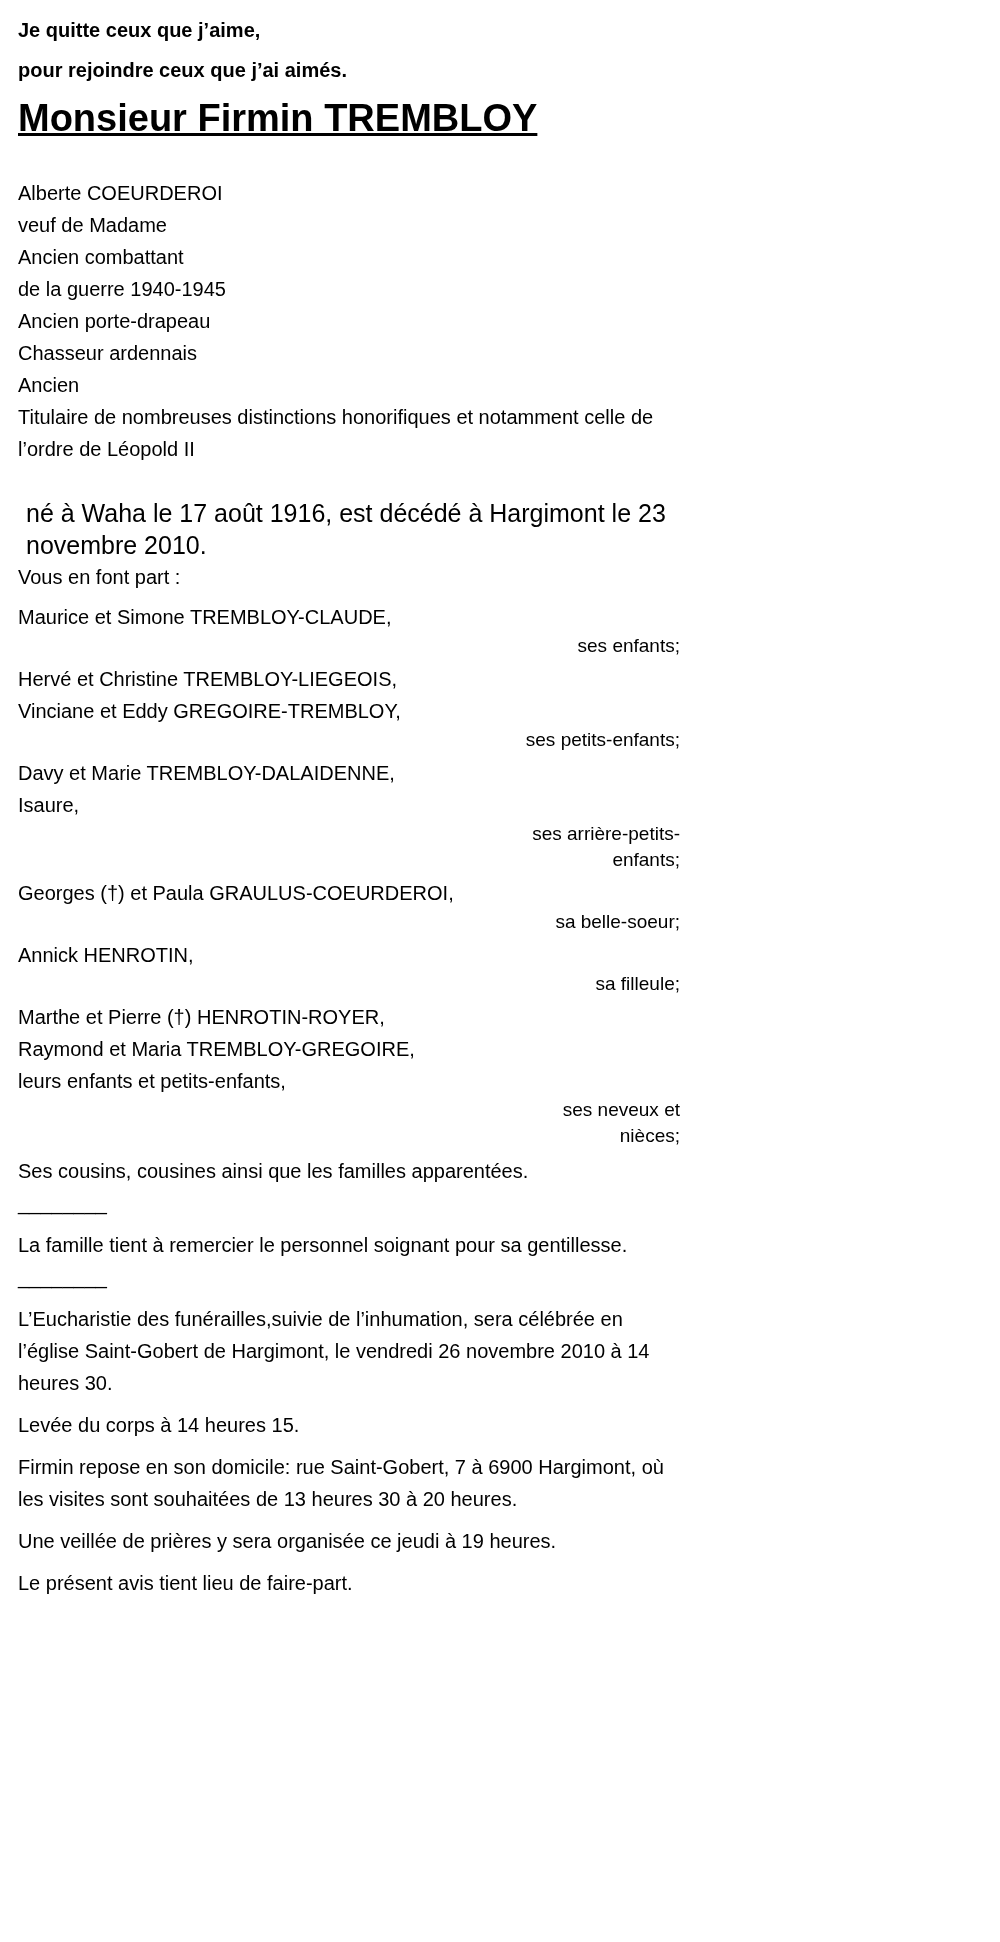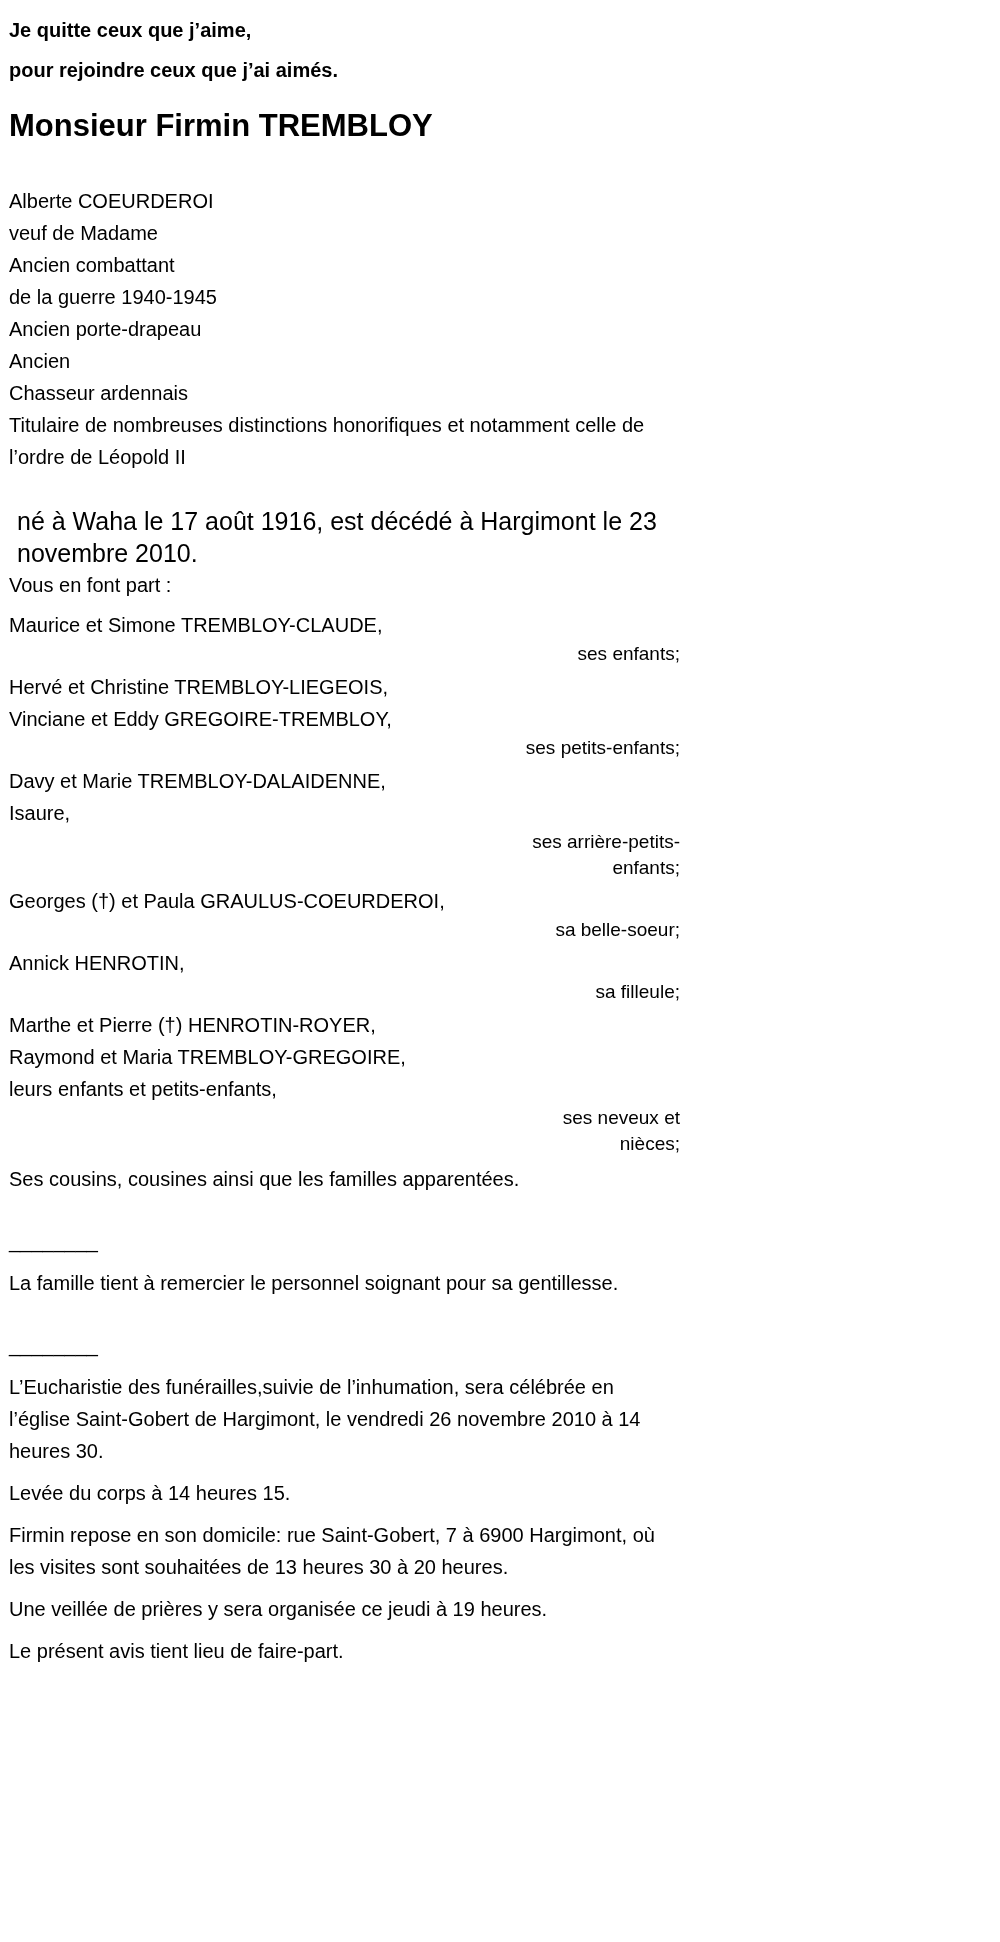--- a/index.html
+++ b/index.html
@@ -6,36 +6,37 @@
     html, body {
       margin: 0;
       padding: 0;
       background: #ffffff;
       color: #000000;
       font-family: "Liberation Sans", sans-serif;
     }
     .page {
       width: 880px;
       min-height: 1942px;
-      padding: 10px 200px 40px 9px;
+      padding: 10px 200px 40px 18px;
       background: #ffffff;
     }
     .pre { white-space: pre-line; }
 
     .epigraph {
       margin: 0;
       font-size: 20px;
       font-weight: 700;
       line-height: 40px;
     }
     .title {
-      margin: 17px 0 0 0;
-      font-size: 31px;
+      margin: 9px 0 0 0;
+      font-size: 38px;
       font-weight: 700;
       line-height: 38px;
+      text-decoration: underline;
     }
     .bio {
       margin-top: 40px;
       font-size: 20px;
       line-height: 32px;
     }
     .announce {
       margin-top: 32px;
       font-size: 25px;
       line-height: 32px;
@@ -60,21 +61,20 @@
       padding-bottom: 4px;
     }
     .closing-family {
       font-size: 20px;
       line-height: 32px;
       margin-top: 2px;
     }
     .separator {
       font-size: 20px;
       line-height: 32px;
-      margin-top: 30px;
       letter-spacing: 0;
     }
     .para {
       font-size: 20px;
       line-height: 32px;
       margin-top: 10px;
     }
   </style>
 </head>
 <body>
@@ -85,22 +85,22 @@
   <p class="epigraph">pour rejoindre ceux que j’ai aimés.</p>
 
   <h1 class="title">Monsieur Firmin TREMBLOY</h1>
 
   <div class="bio">
     <div>Alberte COEURDEROI</div>
     <div>veuf de Madame</div>
     <div>Ancien combattant</div>
     <div>de la guerre 1940-1945</div>
     <div>Ancien porte-drapeau</div>
+    <div>Chasseur ardennais</div>
     <div>Ancien</div>
-    <div>Chasseur ardennais</div>
     <div class="pre">Titulaire de nombreuses distinctions honorifiques et notamment celle de
 l’ordre de Léopold II</div>
   </div>
 
   <div class="announce">né à Waha le 17 août 1916, est décédé à Hargimont le 23 novembre 2010.</div>
   <div class="intro">Vous en font part :</div>
 
   <div class="family">
 
     <div class="family-entry">

